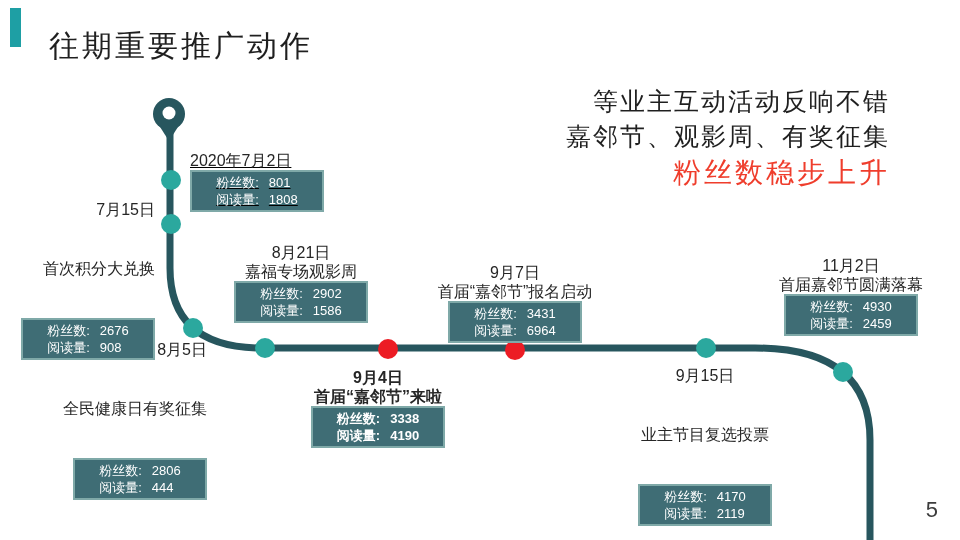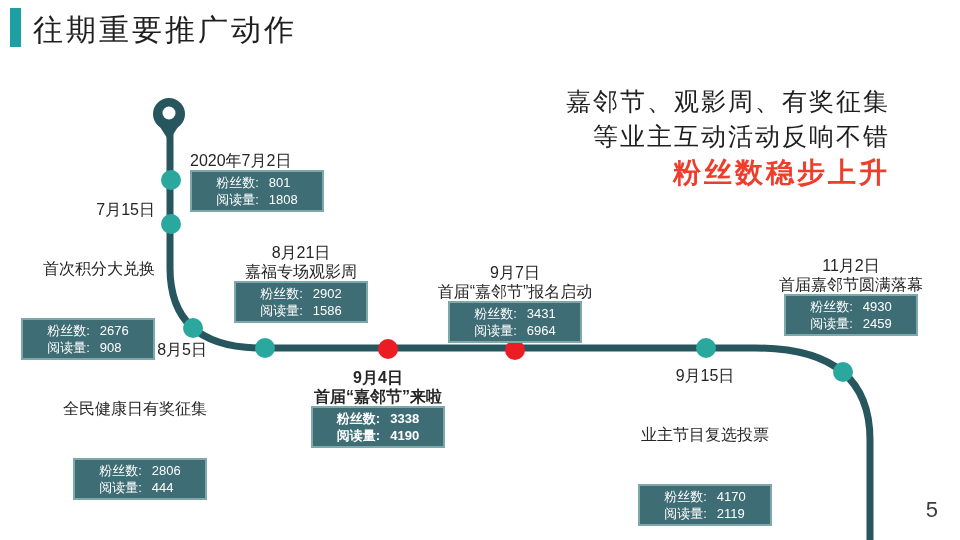--- a/index.html
+++ b/index.html
@@ -2,35 +2,35 @@
 <html style="--accent_bar: #1e9fa4; --timeline_line: #27565e; --dot_teal: #2ba89e; --dot_red: #ec1c24; --box_bg: #3f6d75; --box_border: #7fa9a8; --highlight_red: #ef3d2c; --text_dark: #1f1f1f;"><head>
 <meta charset="utf-8">
 <style>
   html,body { margin:0; padding:0; background:#fff; }
   .slide {
     position:relative; width:960px; height:540px; background:#fff;
     overflow:hidden; font-family:"Liberation Sans", sans-serif;
   }
   
   .accent-bar { position:absolute; left:10px; top:8px; width:11px; height:39px; background:var(--accent_bar,#1e9fa4); }
-  .title { position:absolute; left:33px; top:10px; margin:0; font-size:30px; font-weight:500; letter-spacing:3px; color:var(--text_dark,#1f1f1f); }
+  .title { position:absolute; left:33px; top:10px; margin:16px; font-size:30px; font-weight:500; letter-spacing:3px; color:var(--text_dark,#1f1f1f); }
   
   .headline { position:absolute; top:84px; right:70px; text-align:right; color:var(--text_dark,#1f1f1f); }
   .hl-black { font-size:25px; line-height:35px; letter-spacing:2px; font-weight:400; }
-  .hl-red { font-size:28px; line-height:37px; letter-spacing:3px; font-weight:700; color:var(--highlight_red,#ef3d2c); }
+  .hl-red { font-size:28px; line-height:37px; letter-spacing:3px; font-weight:400; color:var(--highlight_red,#ef3d2c); }
   
   .timeline { position:absolute; left:0; top:0; }
   .tl-line { fill:none; stroke:var(--timeline_line,#27565e); stroke-width:7; }
   .pin-fill { fill:var(--timeline_line,#27565e); }
   .pin-hole { fill:#ffffff; }
   .dot-teal { fill:var(--dot_teal,#2ba89e); }
   .dot-red  { fill:var(--dot_red,#ec1c24); }
   
   .ev { position:absolute; display:flex; flex-direction:column; }
-  .al-left   { align-items:flex-start; text-align:right; }
+  .al-left   { align-items:flex-start; text-align:right;text-decoration:underline; }
   .al-right  { align-items:flex-end;  text-align:right;gap:40px; }
   .al-center { align-items:center;    text-align:center; }
   .ev-date, .ev-name { font-size:16px; line-height:19px; color:#262626; white-space:nowrap; }
   .stat-box {
     width:134px; height:42px; box-sizing:border-box;
     background:var(--box_bg,#3f6d75); border:2px solid var(--box_border,#7fa9a8);
     display:flex; align-items:center; justify-content:center;
   }
   .stat-grid { display:grid; grid-template-columns:auto auto; column-gap:10px; }
   .sl, .sv { color:#ffffff; font-size:13px; line-height:17px; white-space:nowrap; }
@@ -48,22 +48,22 @@
 </style>
 </head>
 <body>
 
 <div class="slide">
 
   <div class="accent-bar"></div>
   <h1 class="title">往期重要推广动作</h1>
 
   <div class="headline">
+    <div class="hl-black">等业主互动活动反响不错</div>
     <div class="hl-black">嘉邻节、观影周、有奖征集</div>
-    <div class="hl-black">等业主互动活动反响不错</div>
     <div class="hl-red">粉丝数稳步上升</div>
   </div>
 
   <svg class="timeline" width="960" height="540" viewBox="0 0 960 540">
     <path class="tl-line" d="M 170 133 L 170 268 Q 170 348 262 348 L 755 348 Q 870 348 870 440 L 870 545"></path>
     <g>
       <circle class="pin-fill" cx="169" cy="114" r="16"></circle>
       <polygon class="pin-fill" points="157.5,123 180.5,123 169,141"></polygon>
       <circle class="pin-hole" cx="169" cy="113" r="6.5"></circle>
     </g>

